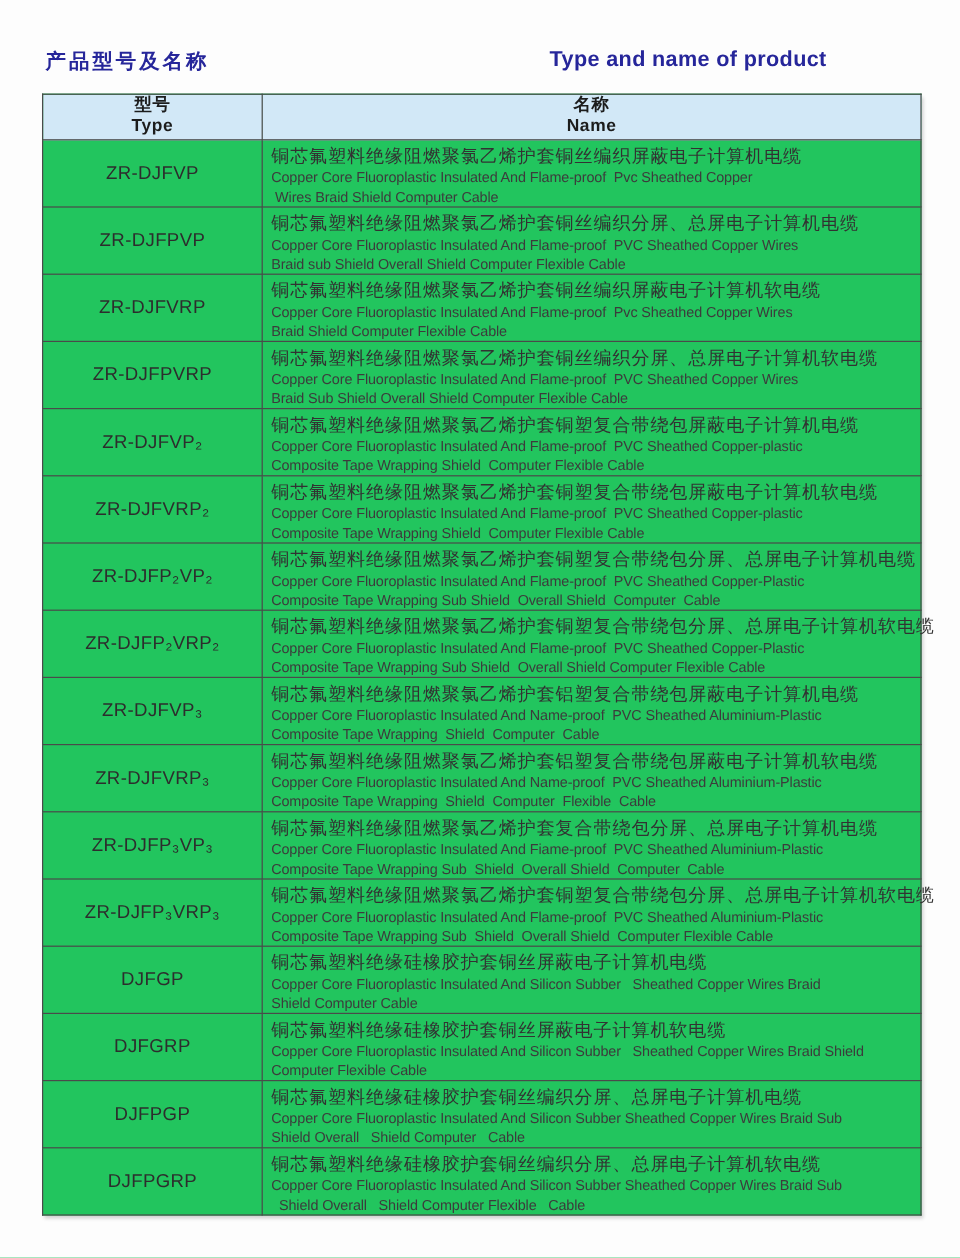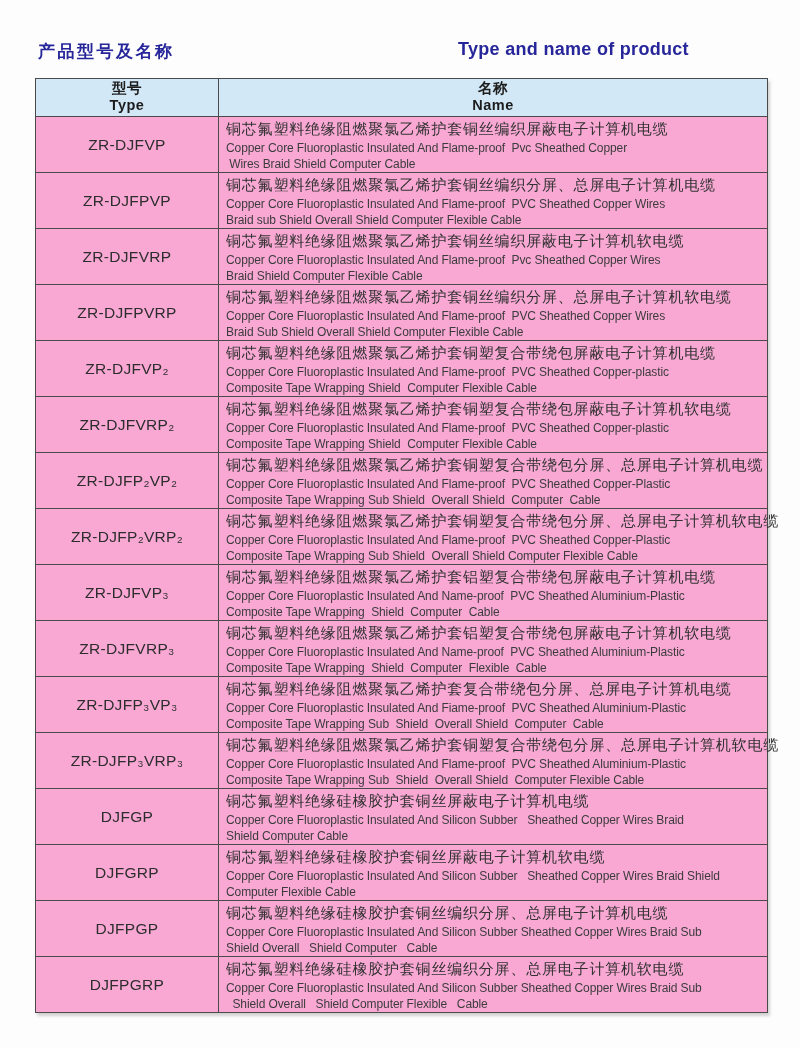--- a/index.html
+++ b/index.html
@@ -24,21 +24,21 @@
     color:var(--navy,#26269a);
     letter-spacing:0.3px;
     white-space:pre;
     margin-left:32px;
   }
   table.product-table {
     position:absolute; left:35px; top:78px;
     width:733px;
     border-collapse:collapse;
     table-layout:fixed;
-    background:#f9a8d4;
+    background:#22c55e;
     box-shadow:2px 3px 3px rgba(0,0,0,0.18);
   }
   .product-table th, .product-table td {
     border:1px solid var(--line,#4a4a4a);
   }
   .product-table thead th {
     height:37px;
     background:var(--header-bg,#d2e8f7);
     text-align:center;
     vertical-align:middle;
@@ -62,21 +62,20 @@
   td.name-cell {
     vertical-align:top;
     padding:3px 2px 0 7px;
   }
   .name-zh {
     font-size:15px;
     color:#323232;
     letter-spacing:0.8px;
     line-height:21px;
     white-space:pre;
-    font-family:Liberation Mono, monospace;
   }
   .name-en {
     font-size:12px;
     color:#3c3c3c;
     line-height:15.5px;
     letter-spacing:-0.1px;
     white-space:pre;
   }
 </style>
 </head>

